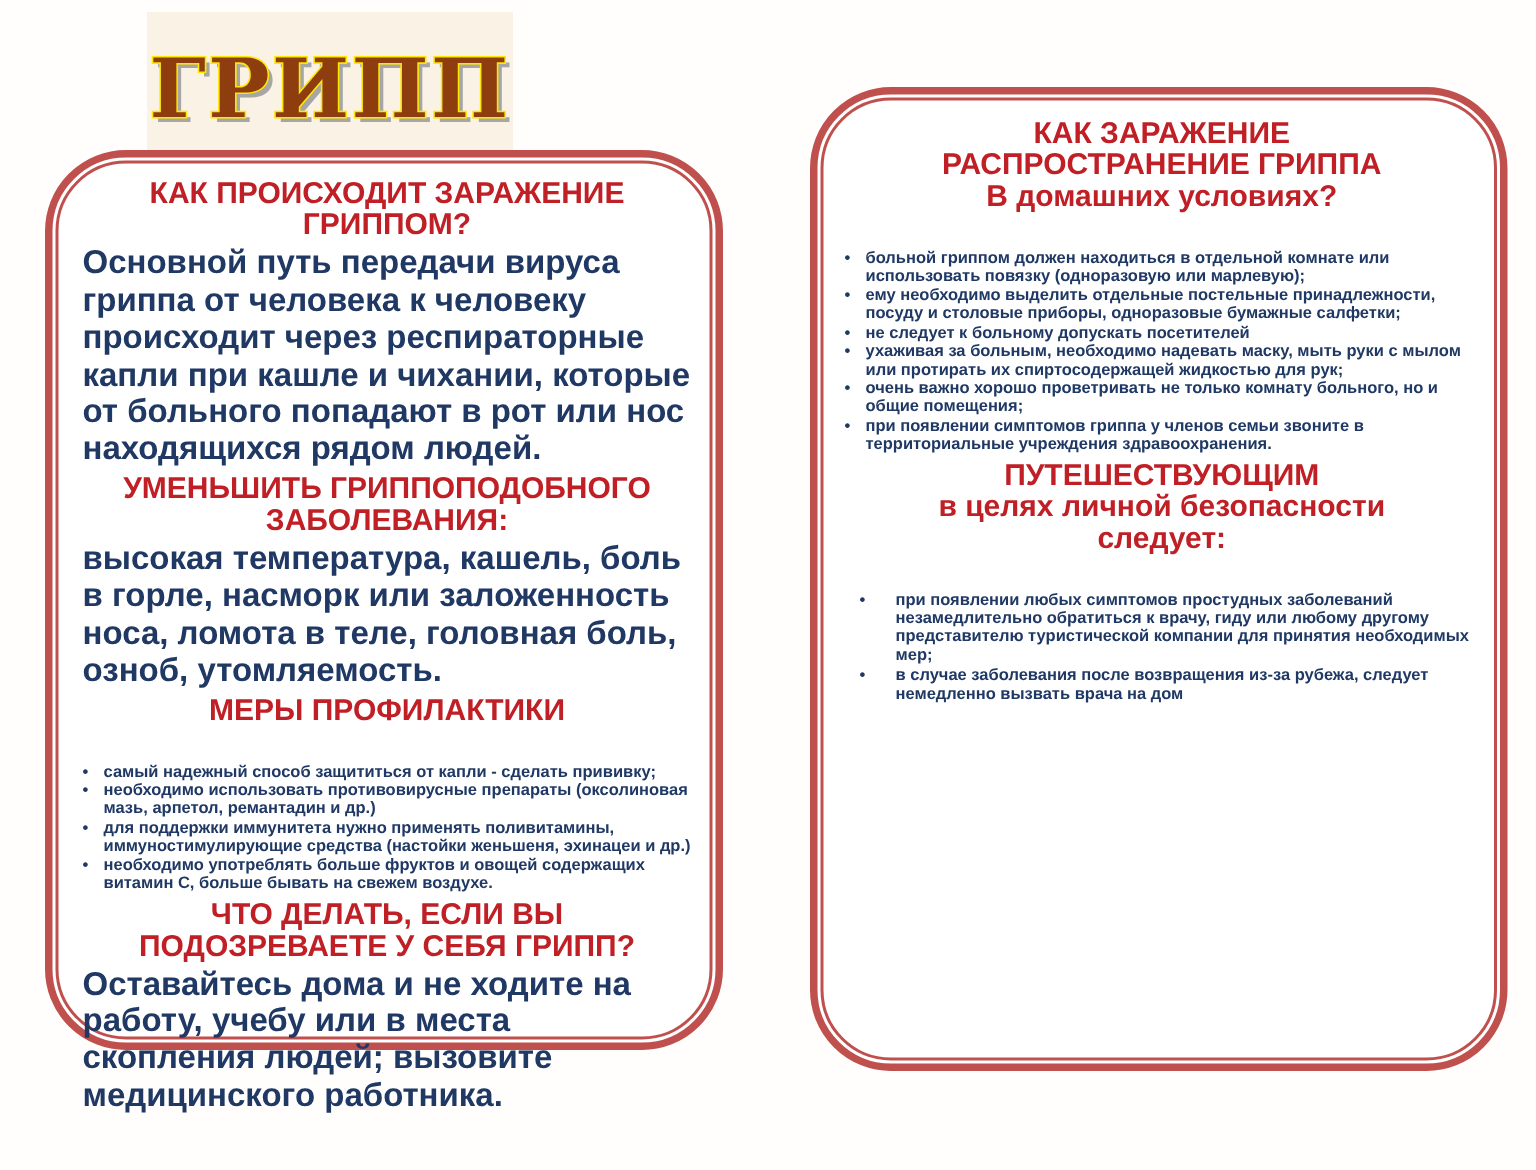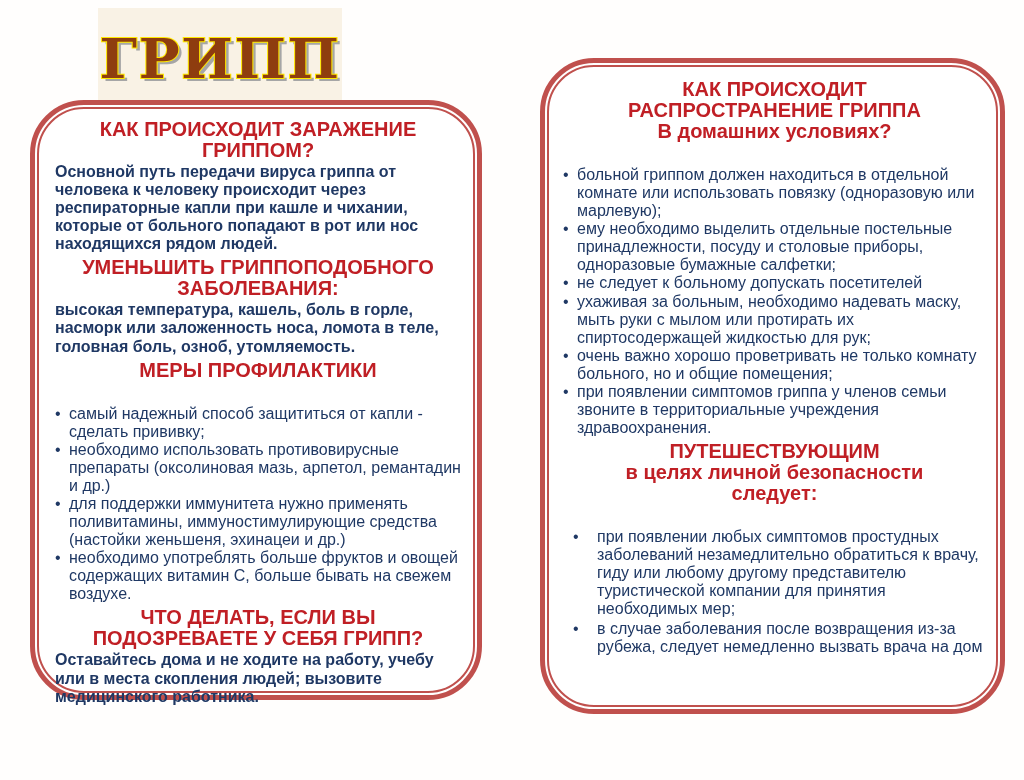--- a/index.html
+++ b/index.html
@@ -50,28 +50,28 @@
     font-weight:bold;
     text-align:center;
     font-size:20px;
     line-height:1.05;
     white-space:pre-line;
     margin:4px 0 2px 0;
   }
   .section-paragraph{
     color:var(--body-navy);
     font-weight:bold;
-    font-size:16px;
+    font-size:22px;
     line-height:1.13;
   }
   ul.bullet-list{
     list-style:none;
     color:var(--body-navy);
-    font-weight:normal;
-    font-size:16px;
+    font-weight:bold;
+    font-size:11px;
     line-height:1.13;
     margin-top:24px;
   }
   ul.bullet-list li{
     position:relative;
     padding-left:14px;
   }
   ul.bullet-list li::before{
     content:"\2022";
     position:absolute;left:0;top:0;
@@ -119,21 +119,21 @@
         <div class="section-heading">ЧТО ДЕЛАТЬ, ЕСЛИ ВЫ
 ПОДОЗРЕВАЕТЕ У СЕБЯ ГРИПП?</div>
         <div class="section-paragraph">Оставайтесь дома и не ходите на работу, учебу или в места скопления людей; вызовите медицинского работника.</div>
       </div>
     </div>
 </div>
 
 <div class="panel panel-right">
   <div class="sections">
       <div class="section">
-        <div class="section-heading">КАК ПРОИСХОДИТ
+        <div class="section-heading">КАК ЗАРАЖЕНИЕ
 РАСПРОСТРАНЕНИЕ ГРИППА
 В домашних условиях?</div>
         <ul class="bullet-list">
           <li>больной гриппом должен находиться в отдельной комнате или использовать повязку (одноразовую или марлевую);</li>
           <li>ему необходимо выделить отдельные постельные принадлежности, посуду и столовые приборы, одноразовые бумажные салфетки;</li>
           <li>не следует к больному допускать посетителей</li>
           <li>ухаживая за больным, необходимо надевать маску, мыть руки с мылом или протирать их спиртосодержащей жидкостью для рук;</li>
           <li>очень важно хорошо проветривать не только комнату больного, но и общие помещения;</li>
           <li>при появлении симптомов гриппа у членов семьи звоните в территориальные учреждения здравоохранения.</li>
         </ul>

